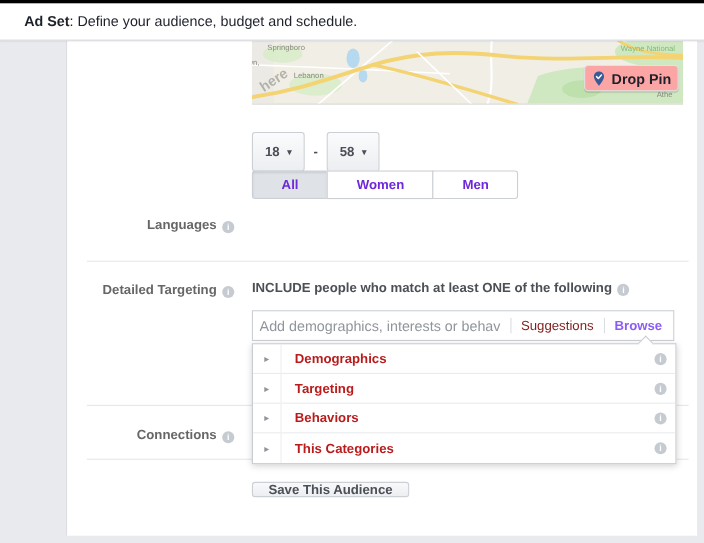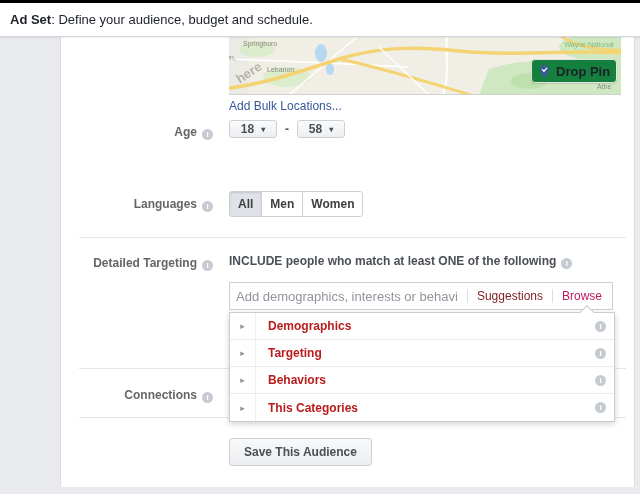--- a/index.html
+++ b/index.html
@@ -6,21 +6,21 @@
   body { background:#fff; }
   .screen {
     position:relative; width:640px; height:494px; overflow:hidden;
     background:#e9eaed; font-family:"Liberation Sans", sans-serif;
   }
   
   .topbar {
     position:absolute; top:0; left:0; width:640px; height:37px;
     background:#fff; border-top:3px solid #000; border-bottom:1px solid #d3d6db;
     box-shadow:0 1px 1px rgba(0,0,0,.06);
-    display:flex; align-items:center; padding-left:10px;
+    display:flex; align-items:center; padding-left:22px;
     font-size:13px; color:#1d2129; z-index:20;
   }
   .topbar b { font-weight:bold; }
   
   .panel {
     position:absolute; left:60px; top:37px; width:575px; height:450px;
     background:#fff; border-left:1px solid #dcdee2; border-right:1px solid #dcdee2;
   }
   
   .map {
@@ -30,21 +30,21 @@
   .map svg { position:absolute; left:0; top:0; }
   .map-label { position:absolute; font-size:7px; color:#8b8b83; white-space:nowrap; }
   .map-label.forest { color:#86b979; width:52px; white-space:normal; text-align:center; line-height:8px; }
   .map-label.watermark {
     font-size:13px; font-weight:bold; color:#a9a9a3; opacity:.85;
     transform:rotate(-33deg);
   }
   .drop-pin {
     position:absolute; left:470px; top:22px; height:24px;
     display:inline-flex; align-items:center; gap:5px; padding:0 6px;
-    background:#15803d; border:1px solid #e2e2e2; border-radius:4px;
+    background:#fca5a5; border:1px solid #e2e2e2; border-radius:4px;
     box-shadow:0 1px 1px rgba(0,0,0,.12);
     font-size:13px; font-weight:bold; color:#1d2129; z-index:3; cursor:pointer;
   }
   
   .bulk-link {
     position:absolute; left:168px; top:62px;
     font-size:12px; color:#365899; cursor:pointer;
   }
   .field-label {
     position:absolute; left:0; width:152px; text-align:right;
@@ -53,33 +53,33 @@
   .info-icon {
     display:inline-block; width:11px; height:11px; border-radius:50%;
     background:#c6cbd2; color:#fff; font-size:8px; line-height:11px;
     text-align:center; font-weight:bold; font-style:normal;
     vertical-align:-1px; margin-left:5px; cursor:pointer;
   }
   
   .age-controls { position:absolute; left:168px; top:83px; display:flex; align-items:center; gap:8px; }
   .dd-btn {
     display:inline-flex; align-items:center; justify-content:center; gap:7px;
-    width:48px; height:18px; background:linear-gradient(#fafbfc,#eceef1);
+    width:48px; height:36px; background:linear-gradient(#fafbfc,#eceef1);
     border:1px solid #ccd0d5; border-radius:3px;
     font-size:12px; font-weight:bold; color:#4b4f56; cursor:pointer;
   }
   .dd-caret { font-size:8px; color:#4b4f56; }
   .age-dash { font-size:12px; font-weight:bold; color:#4b4f56; }
   
   .seg { position:absolute; left:168px; top:118px; display:inline-flex; }
   .seg-btn {
-    height:26px; padding:0 8px; background:#fff;
+    height:26px; padding:0 26px; background:#fff;
     border:1px solid #ccd0d5; margin-left:-1px;
-    font-size:12px; font-weight:bold; color:#404040;
-    display:inline-flex; align-items:center; cursor:pointer;margin-top:36px;
+    font-size:12px; font-weight:bold; color:#6d28d9;
+    display:inline-flex; align-items:center; cursor:pointer;
   }
   .seg-btn:first-child { border-radius:3px 0 0 3px; margin-left:0; }
   .seg-btn:last-child { border-radius:0 3px 3px 0; }
   .seg-btn.selected { background:#dfe2e7; box-shadow:inset 0 1px 2px rgba(0,0,0,.12); }
   
   .lang-input {
     position:absolute; left:168px; top:153px; width:384px; height:26px;
     border:1px solid #ccd0d5; padding:0 8px; font-size:13px; color:#1d2129;
     font-family:"Liberation Sans", sans-serif;
   }
@@ -91,21 +91,21 @@
   .tg-input-wrap {
     position:absolute; left:168px; top:245px; width:384px; height:28px;
     border:1px solid #ccd0d5; background:#fff;
     display:flex; align-items:center; padding:0 10px 0 6px;
   }
   .tg-input { flex:1; border:none; outline:none; height:24px; font-size:13px;
     font-family:"Liberation Sans", sans-serif; color:#1d2129; min-width:0; }
   .tg-right { display:flex; align-items:center; }
   .vsep { width:1px; height:14px; background:#dadde1; margin:0 9px; }
   .sug-label { font-size:12px; color:#7f1d1d; cursor:pointer; white-space:nowrap; }
-  .browse-label { font-size:12px; font-weight:normal; color:#be185d; cursor:pointer; white-space:nowrap; }
+  .browse-label { font-size:12px; font-weight:bold; color:#8b5cf6; cursor:pointer; white-space:nowrap; }
   
   .hr { position:absolute; left:18px; width:547px; height:1px; background:#e5e6e9; z-index:1; }
   .hr1 { top:200px; } .hr2 { top:331px; } .hr3 { top:380px; }
   
   .dropdown {
     position:absolute; left:168px; top:275px; width:386px;
     background:#fff; border:1px solid #c9ccd1;
     box-shadow:0 2px 6px rgba(0,0,0,.18); z-index:6;
   }
   .dropdown .notch {
@@ -117,21 +117,21 @@
   .cat-row:last-child { border-bottom:none; }
   .cat-arrow {
     width:26px; display:flex; align-items:center; justify-content:center;
     color:#90949c; font-size:9px; border-right:1px solid #eceef0;
   }
   .cat-label { flex:1; display:flex; align-items:center; padding-left:12px;
     font-size:12px; font-weight:bold; color:#b91c1c; }
   .cat-info { display:flex; align-items:center; margin-right:8px; }
   
   .save-btn {
-    position:absolute; left:168px; top:401px; height:28px; padding:0 14px;
+    position:absolute; left:168px; top:401px; height:14px; padding:0 14px;
     background:linear-gradient(#f8f9fa,#eceef1); border:1px solid #ccd0d5;
     border-radius:3px; font-size:12px; font-weight:bold; color:#4b4f56;
     display:inline-flex; align-items:center; cursor:pointer;
     font-family:"Liberation Sans", sans-serif;
   }
 </style>
 </head>
 <body>
 
 <div class="screen">
@@ -173,41 +173,37 @@
     </div>
 
     <div class="drop-pin">
       <svg width="13" height="15" viewBox="0 0 24 26">
         <path d="M12 1C7 1 3.5 4.8 3.5 9.4 C3.5 15.5 12 25 12 25 S20.5 15.5 20.5 9.4 C20.5 4.8 17 1 12 1 Z" fill="#3a5a97"></path>
         <path d="M8 9.6 L11 12.6 L16.2 6.8" stroke="#fff" stroke-width="2.4" fill="none" stroke-linecap="round" stroke-linejoin="round"></path>
       </svg>
       <span>Drop Pin</span>
     </div>
 
-    <a class="bulk-link">Add Bulk Locations...</a>
-
-    <div class="field-label" style="top:88px;">
-      <span>Age</span><span class="info-icon">i</span>
-    </div>
+
     <div class="age-controls">
       <span class="dd-btn">
         <span>18</span>
         <span class="dd-caret">▾</span>
       </span>
       <span class="age-dash">-</span>
       <span class="dd-btn">
         <span>58</span>
         <span class="dd-caret">▾</span>
       </span>
     </div>
 
     <div class="seg">
       <span class="seg-btn selected">All</span>
+      <span class="seg-btn">Women</span>
       <span class="seg-btn">Men</span>
-      <span class="seg-btn">Women</span>
     </div>
 
     <div class="field-label" style="top:160px;">
       <span>Languages</span><span class="info-icon">i</span>
     </div>
 
     <div class="hr hr1"></div>
 
     <div class="field-label" style="top:219px;">
       <span>Detailed Targeting</span><span class="info-icon">i</span>

